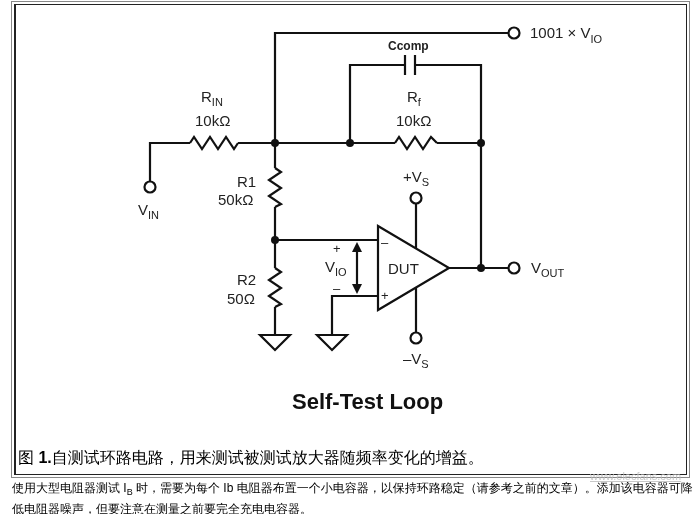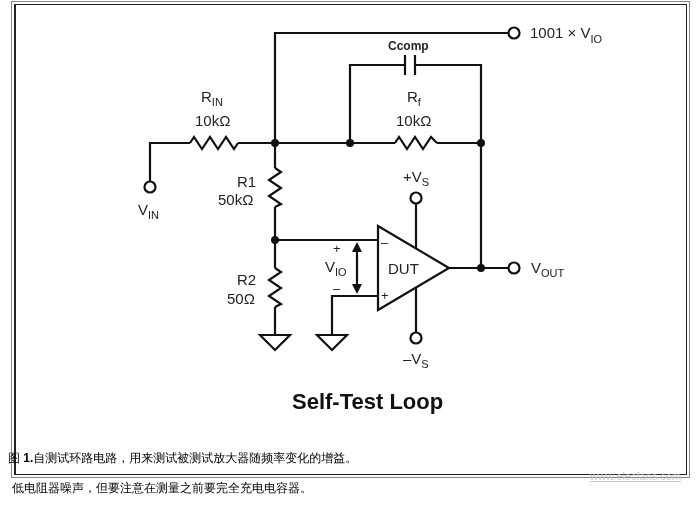--- a/index.html
+++ b/index.html
@@ -3,21 +3,21 @@
 <meta charset="utf-8">
 <style>
   html, body { margin:0; padding:0; background:#ffffff; }
   body { width:699px; height:514px; position:relative; overflow:hidden;
          font-family:"Liberation Sans", "DejaVu Sans", sans-serif; color:#000; }
   .frame-outer { position:absolute; left:11px; top:1px; width:679px; height:477px;
                  border:1px solid #888; box-sizing:border-box; }
   .frame-inner { position:absolute; left:14px; top:4px; width:673px; height:471px;
                  border:1px solid #222; border-left:2px solid #222; box-sizing:border-box; }
   .figure { position:absolute; left:16px; top:6px; width:670px; height:430px; }
-  .caption { position:absolute; left:8px; top:450px; font-size:12px; line-height:16px; white-space:nowrap; }
+  .caption { position:absolute; left:18px; top:450px; font-size:16px; line-height:16px; white-space:nowrap; }
   .caption b { font-weight:bold; }
   .body-text { position:absolute; left:12px; top:480px; width:684px; font-size:12px; line-height:17px; }
   .sub { font-size:0.75em; vertical-align:-0.35em; }
   .watermark { position:absolute; left:590px; top:470px; color:#bbb; font-size:11px; opacity:0.8;text-decoration:underline; }
   svg text { font-family:"Liberation Sans", "DejaVu Sans", sans-serif; }
 </style>
 </head>
 <body>
 
 <div class="frame-outer"></div>
@@ -101,16 +101,17 @@
     <text x="403" y="182"><tspan>+V</tspan><tspan font-size="11" dy="4">S</tspan></text>
     <text x="403" y="364"><tspan>–V</tspan><tspan font-size="11" dy="4">S</tspan></text>
     <text x="531" y="273"><tspan>V</tspan><tspan font-size="11" dy="4">OUT</tspan></text>
     <text x="292" y="409" font-size="22" font-weight="bold" fill="#111">Self-Test Loop</text>
   </g>
 </svg>
 
 <div class="caption"><span>图 </span><b>1.</b><span>自测试环路电路，用来测试被测试放大器随频率变化的增益。</span></div>
 
 <div class="body-text">
+  <div><span>使用大型电阻器测试 I</span><span class="sub">B</span><span> 时，需要为每个 Ib 电阻器布置一个小电容器，以保持环路稳定（请参考之前的文章）。添加该电容器可降</span></div>
   <div>低电阻器噪声，但要注意在测量之前要完全充电电容器。</div>
 </div>
 
 <div class="watermark">www.elecfans.com</div>
 
 </body></html>

